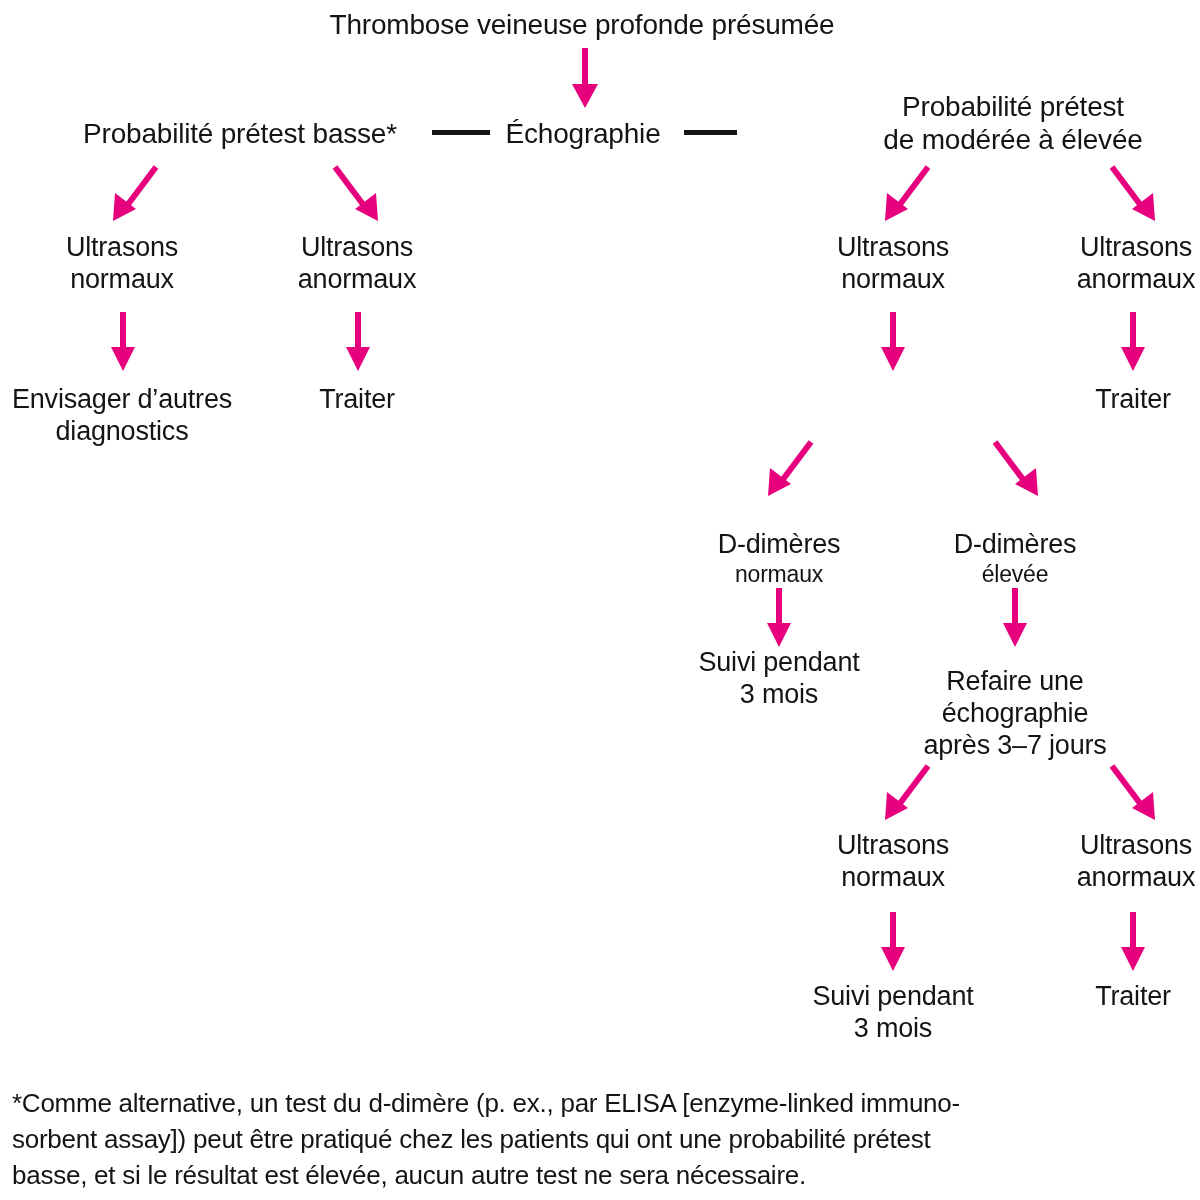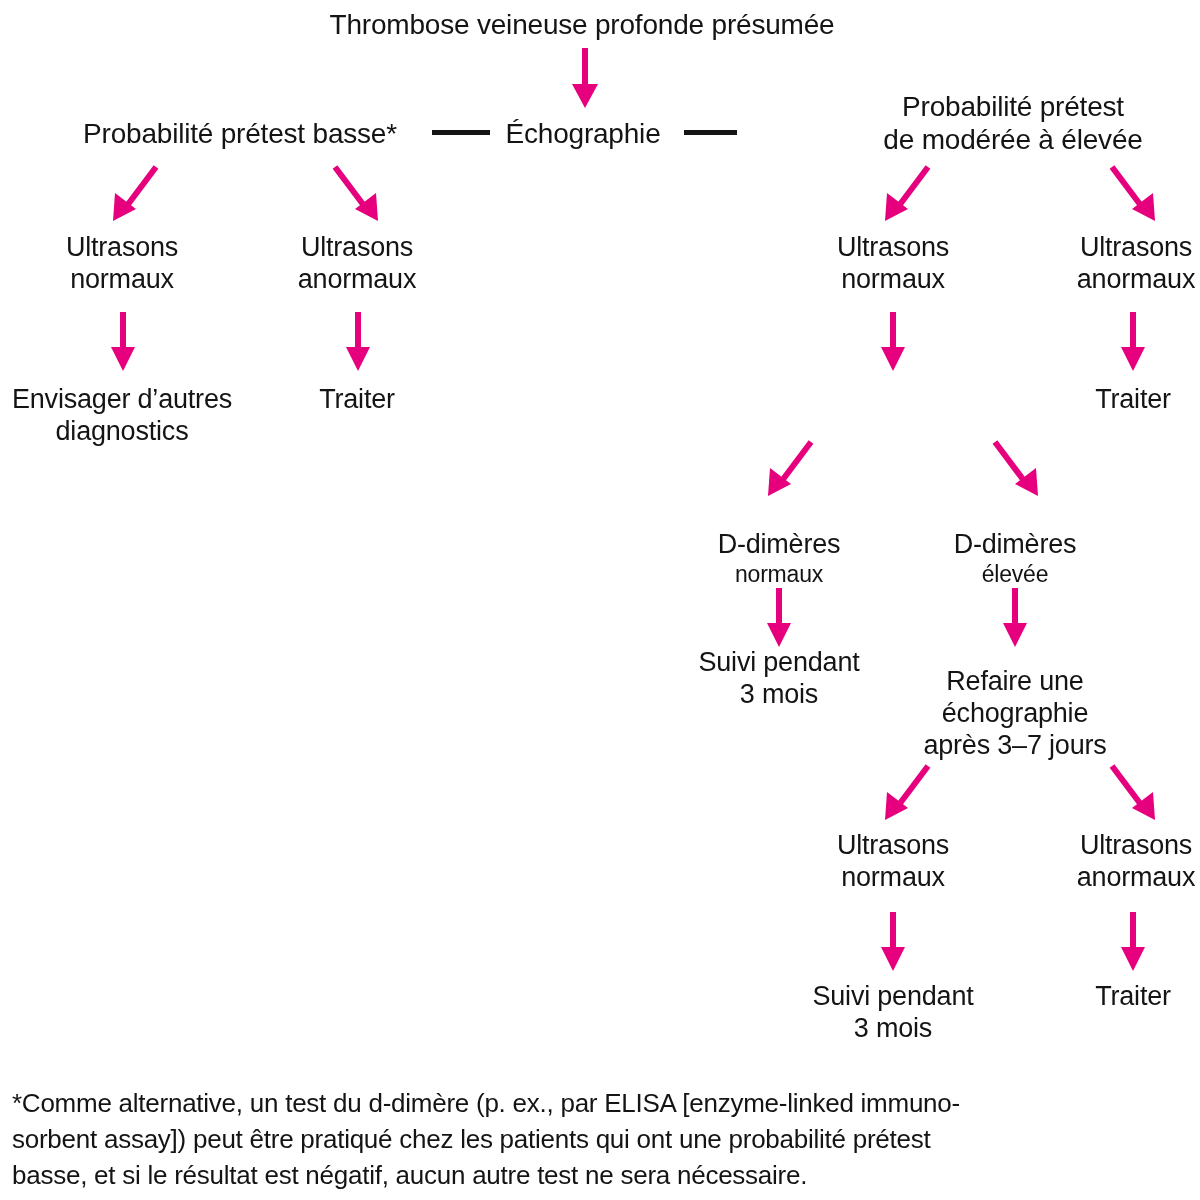--- a/index.html
+++ b/index.html
@@ -237,15 +237,15 @@
     </svg>
   </div>
 
   <div class="node" style="left:893px; top:981px; width:300px;">Suivi pendant
 3 mois</div>
 
   <div class="node" style="left:1133px; top:981px; width:200px;">Traiter</div>
 
   <div class="footnote">*Comme alternative, un test du d-dimère (p. ex., par ELISA [enzyme-linked immuno-
 sorbent assay]) peut être pratiqué chez les patients qui ont une probabilité prétest
-basse, et si le résultat est négatif, aucun autre test ne sera nécessaire.</div>
+basse, et si le résultat est élevée, aucun autre test ne sera nécessaire.</div>
 
 </div>
 
 </body></html>

